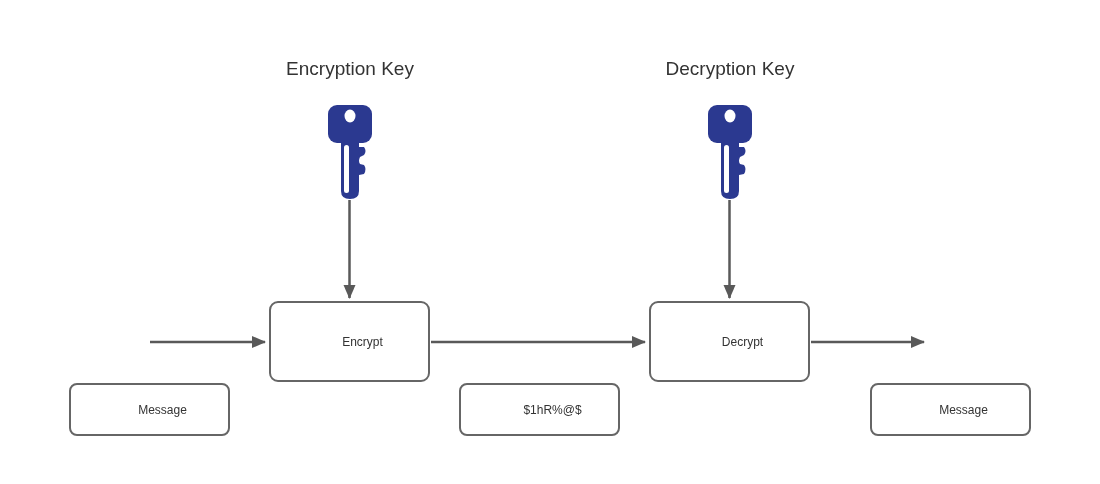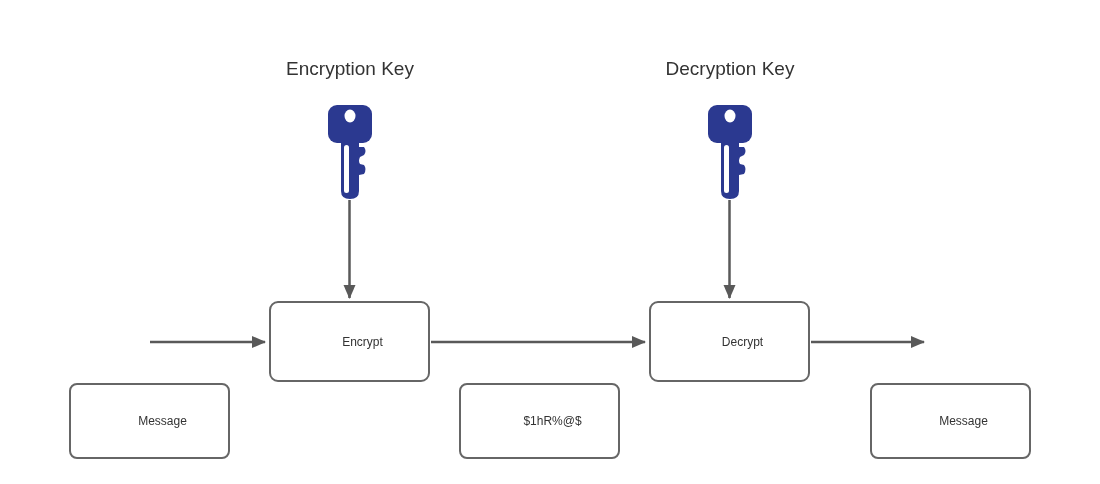--- a/index.html
+++ b/index.html
@@ -35,21 +35,21 @@
     border-radius: 9px;
     background: var(--background);
     display: flex;
     align-items: center;
     justify-content: center;
     font-size: 12px;
     color: var(--text);
     padding-left: 26px;
   }
   .process-box { width: 161px; height: 81px; top: 301px; }
-  .data-box { width: 161px; height: 76px; top: 383px; border-radius: 8px; }
+  .data-box { width: 161px; height: 53px; top: 383px; border-radius: 8px; }
   .overlay-svg {
     position: absolute;
     left: 0; top: 0;
     width: 1100px; height: 484px;
     pointer-events: none;
   }
   .arrow-line { stroke: var(--arrow); stroke-width: 2.5px; fill: none; }
   .arrowhead-shape { fill: var(--arrow); }
   .key-svg { position: absolute; top: 103px; width: 48px; height: 100px; }
   .key-body { fill: var(--key-fill); }

